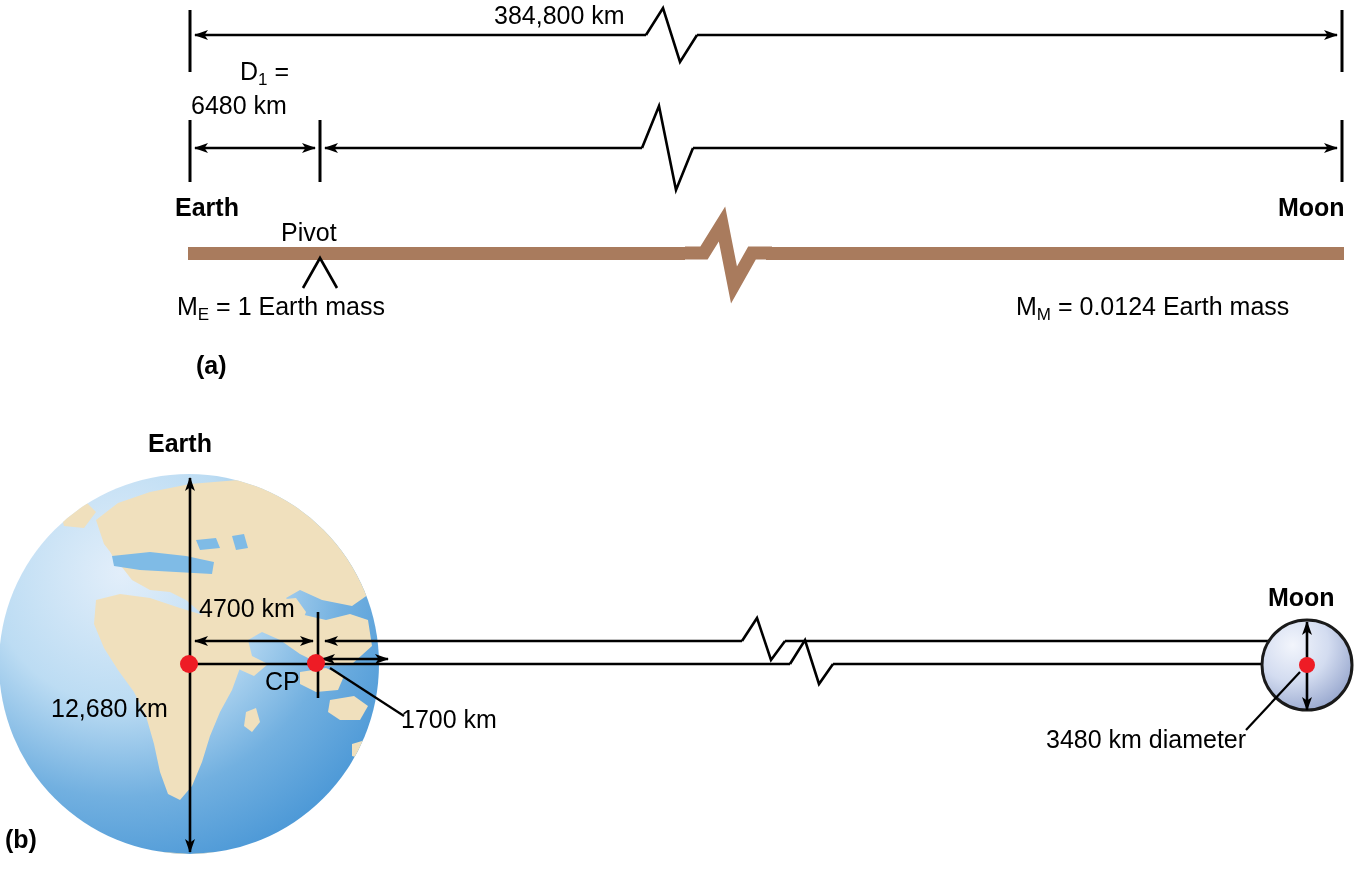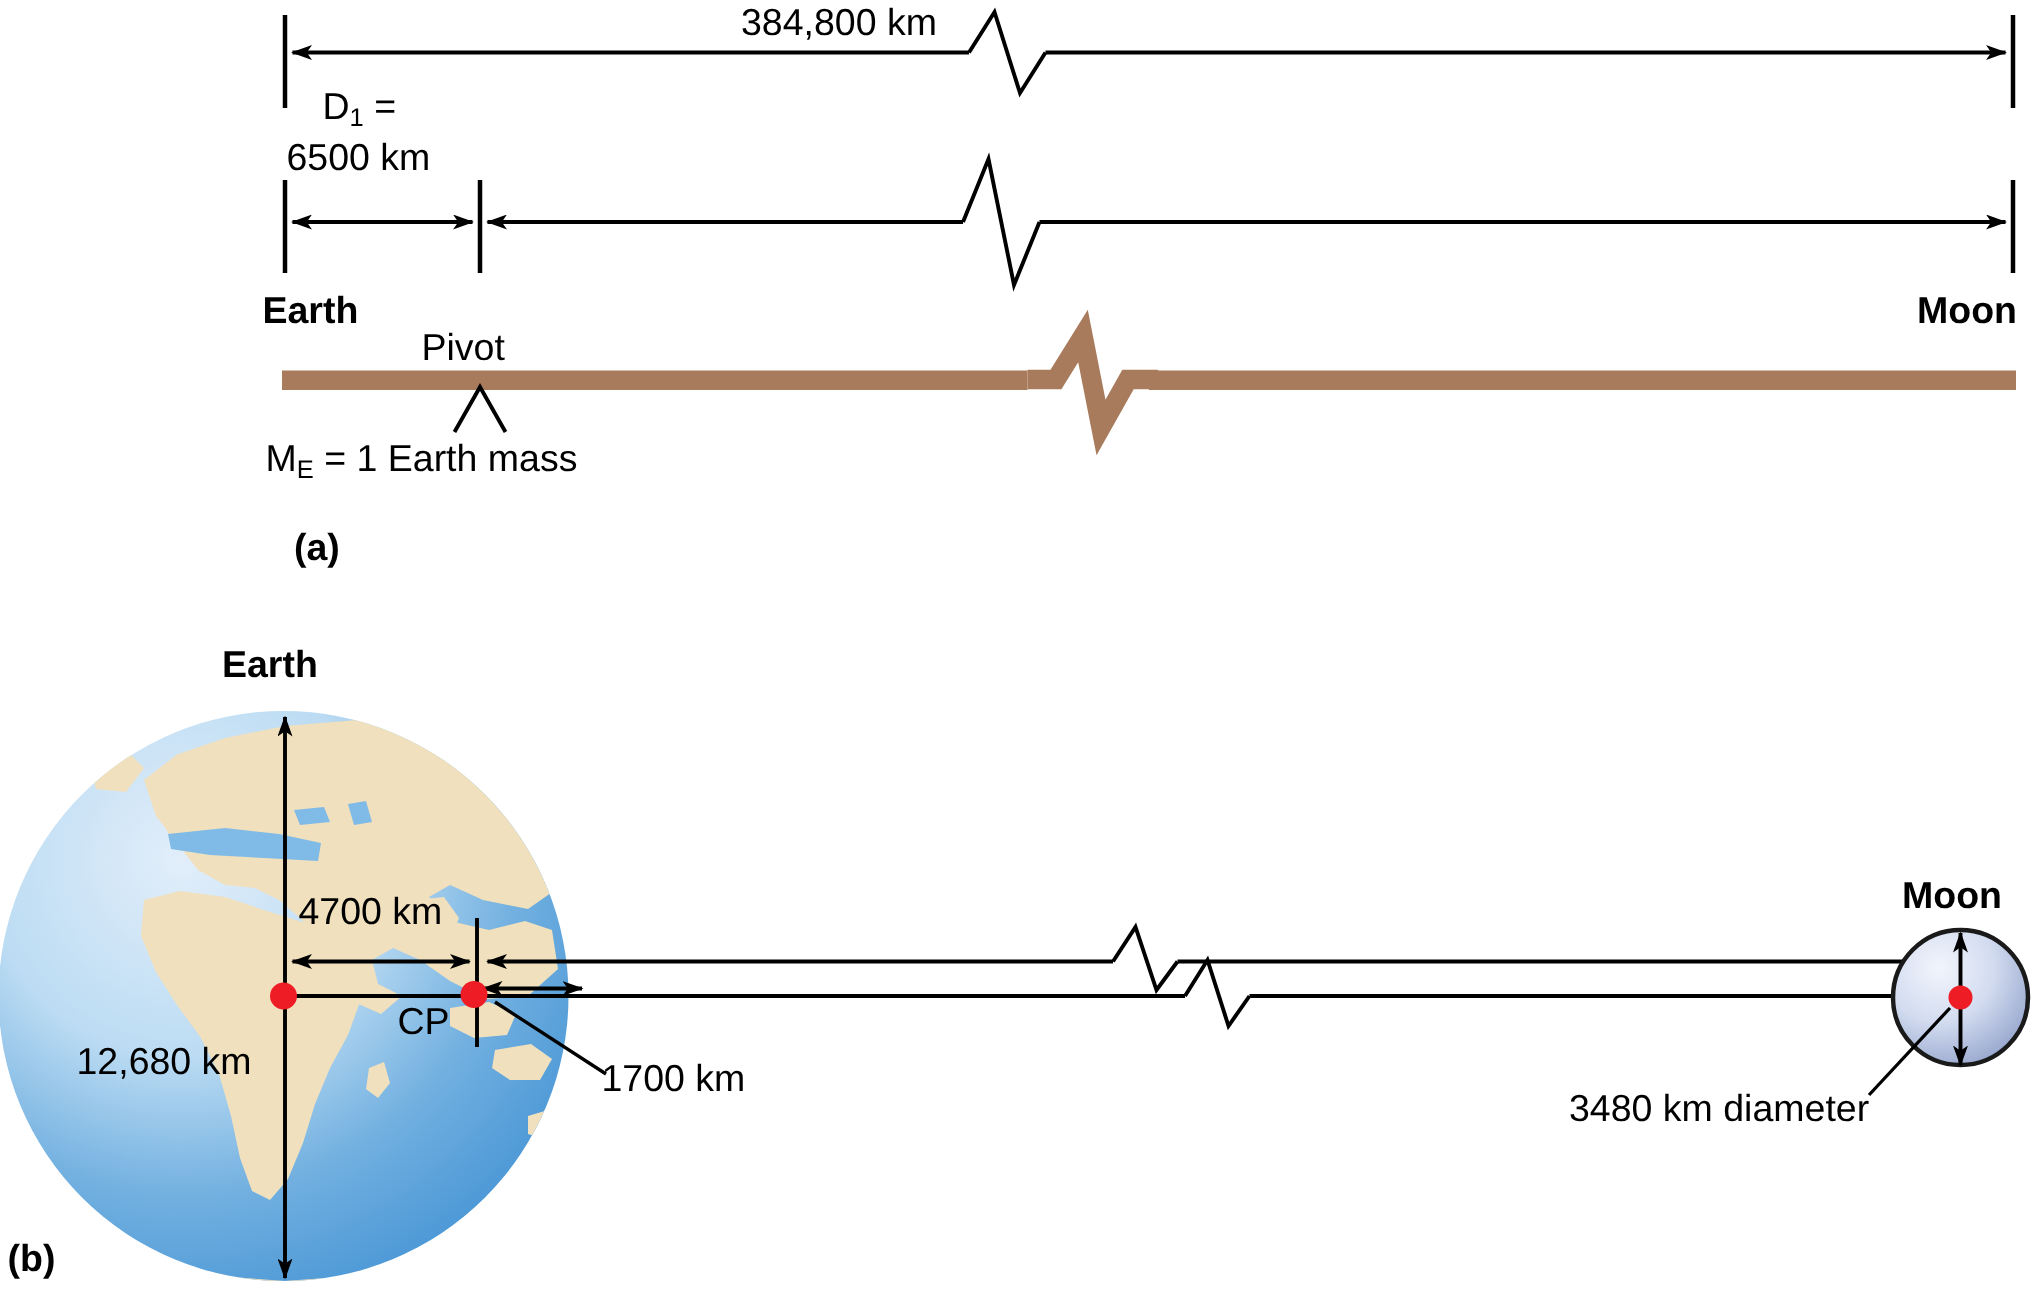--- a/index.html
+++ b/index.html
@@ -192,33 +192,34 @@
       <line x1="1300" y1="672" x2="1246" y2="730" stroke="#000" stroke-width="2.2"></line>
     </g>
 
     <circle cx="189" cy="664" r="9" fill="#ee1c25"></circle>
     <circle cx="316" cy="663" r="9" fill="#ee1c25"></circle>
     <circle cx="1307" cy="665" r="8" fill="#ee1c25"></circle>
   </svg>
 
   <div class="lbl" style="left:494px; top:2px;">384,800 km</div>
 
-  <div class="lbl" style="left:215px; top:58px;"><span>D</span><sub>1</sub><span> =</span></div>
-
-  <div class="lbl" style="left:191px; top:92px;">6500 km</div>
+  <div class="lbl" style="left:240px; top:58px;"><span>D</span><sub>1</sub><span> =</span></div>
+
+  <div class="lbl" style="left:191px; top:92px;">6480 km</div>
 
 
   <div class="lbl bold" style="left:175px; top:194px;">Earth</div>
 
   <div class="lbl bold" style="left:1278px; top:194px;">Moon</div>
 
   <div class="lbl" style="left:281px; top:219px;">Pivot</div>
 
   <div class="lbl" style="left:177px; top:293px;"><span>M</span><sub>E</sub><span> = 1 Earth mass</span></div>
 
+  <div class="lbl" style="left:1016px; top:293px;"><span>M</span><sub>M</sub><span> = 0.0124 Earth mass</span></div>
 
   <div class="lbl panel-tag" style="left:196px; top:352px;">(a)</div>
 
 
   <div class="lbl bold" style="left:148px; top:430px;">Earth</div>
 
   <div class="lbl bold" style="left:1268px; top:584px;">Moon</div>
 
   <div class="lbl" style="left:199px; top:595px;">4700 km</div>
 

